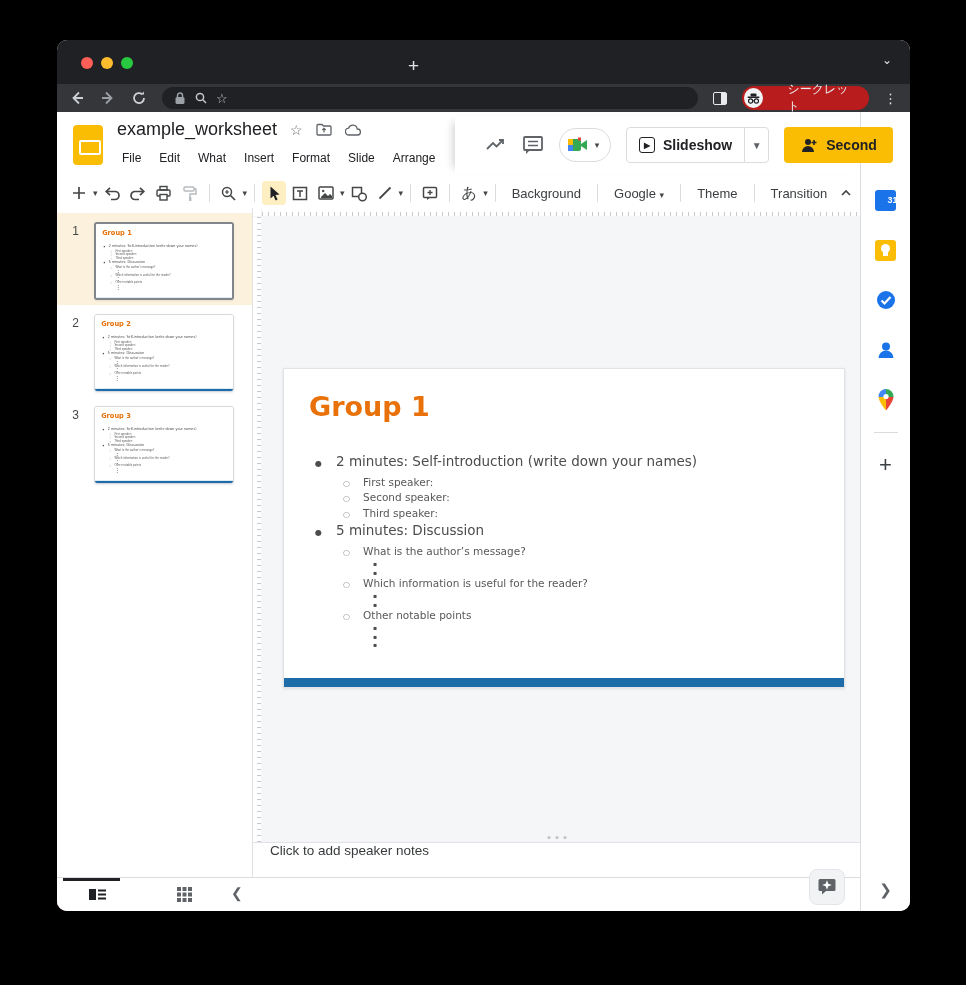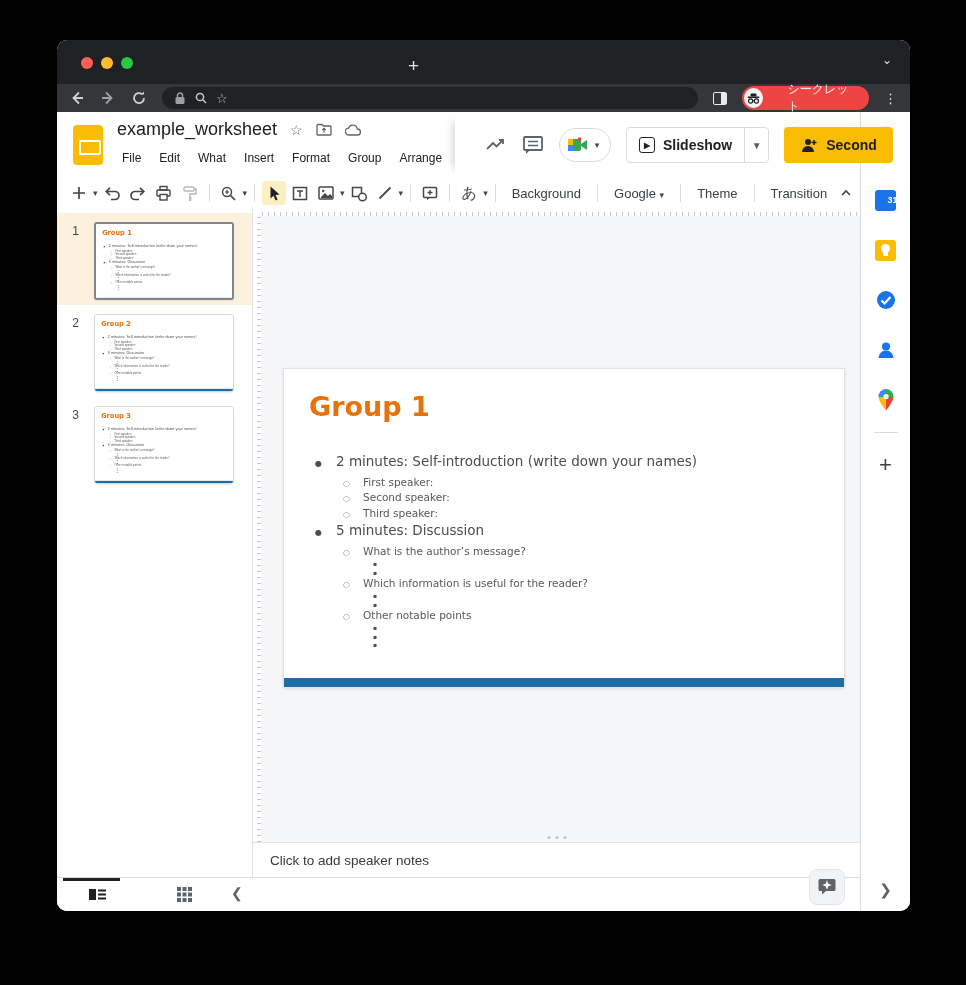--- a/index.html
+++ b/index.html
@@ -29,21 +29,21 @@
   .nav-ic { font-size:15px; color:#cdd0d4; line-height:1; }
   .nav-ic.dim { color:#9aa0a6; }
   .url-pill { background:#202124; border-radius:13px; height:22px; flex:none; width:536px;
               display:flex; align-items:center; padding:0 12px; gap:8px; }
   .url-text { font-size:12.5px; white-space:nowrap; overflow:hidden; flex:1; }
   .url-host { color:#e8eaed; font-weight:bold; }
   .url-path { color:#9aa0a6; }
   .pill-ic { color:#c4c7cb; font-size:13px; }
   .sidepanel-glyph { width:15px; height:13px; border:1.8px solid #e8eaed; border-radius:2px; position:relative; }
   .sidepanel-glyph::after { content:""; position:absolute; right:0; top:0; width:5px; height:100%; background:#e8eaed; }
-  .incog { display:flex; align-items:center; gap:24px; background:#ef4444; border-radius:13px;
+  .incog { display:flex; align-items:center; gap:24px; background:#b91c1c; border-radius:13px;
            height:24px; padding:2px 12px 2px 2px; }
   .incog-circle { width:20px; height:20px; border-radius:50%; background:#f1f3f4;
                   display:flex; align-items:center; justify-content:center; }
   .incog-label { color:#e8eaed; font-size:12px; font-family:sans-serif; }
   .dots3 { color:#e8eaed; font-size:13px; letter-spacing:1px; }
 
   
   .content-row { position:absolute; top:72px; left:0; right:0; bottom:0; display:flex; }
   .app-col { flex:1; min-width:0; display:flex; flex-direction:column; position:relative; background:#fca5a5; }
   .appheader { position:relative; height:66px; background:#fff; }
@@ -121,21 +121,21 @@
   .l2 { height:15.3px; font-size:10.5px; color:#585858; }
   .l2 .marker { margin-left:59px; width:20px; font-size:8px; color:#8a8a8a; }
   .l3 { height:8.4px; font-size:7px; color:#555; }
   .l3 .marker { margin-left:89px; width:10px; font-size:6px; color:#4c4c4c; }
   .accent-bar { position:absolute; left:0; right:0; bottom:0; height:9px; }
 
   .handle-dots { position:absolute; left:50%; bottom:3px; transform:translateX(-50%);
                  display:flex; gap:5px; }
   .handle-dots i { width:3px; height:3px; border-radius:50%; background:#c0c3c7; }
 
-  .notes { height:35px; border-top:1px solid #e0e2e5; background:#fff; display:flex; align-items:center;
+  .notes { height:35px; border-top:1px solid #e0e2e5; background:#fff; display:flex; 
            padding-left:17px; flex:none; }
   .notes-text { font-size:13.5px; color:#37393b; }
 
   .explore-btn { position:absolute; right:15px; bottom:6px; width:36px; height:36px; z-index:5;
                  background:#f1f3f4; border:1px solid #e3e5e8; border-radius:8px;
                  display:flex; align-items:center; justify-content:center; }
 
   
   .bottombar { position:relative; height:34px; border-top:1px solid #dadce0; background:#fff; flex:none; }
   .bb-indicator { position:absolute; left:6px; top:0; width:57px; height:3px; background:#202124; }
@@ -242,21 +242,21 @@
                   <path d="M4 11 a3.4 3.4 0 0 1 -.4-6.8 A4.4 4.4 0 0 1 12.2 5 A3 3 0 0 1 12.6 11 Z" fill="none" stroke="#5f6368" stroke-width="1.3"></path>
                 </svg>
           </span>
         </div>
         <div class="menu-row" id="menu-row">
               <span class="menu-item">File</span>
               <span class="menu-item">Edit</span>
               <span class="menu-item">What</span>
               <span class="menu-item">Insert</span>
               <span class="menu-item">Format</span>
-              <span class="menu-item">Group</span>
+              <span class="menu-item">Slide</span>
               <span class="menu-item">Arrange</span>
             </div>
 
         <div class="hdr-right">
           <span>
             <svg class="svgic" width="22" height="18" viewBox="0 0 22 18">
                   <path d="M2 13 L8 7 L11.5 10.5 L18 4" stroke="#5f6368" stroke-width="1.8" fill="none"></path>
                   <path d="M14 4 H18 V8" stroke="#5f6368" stroke-width="1.8" fill="none"></path>
                 </svg>
           </span>

